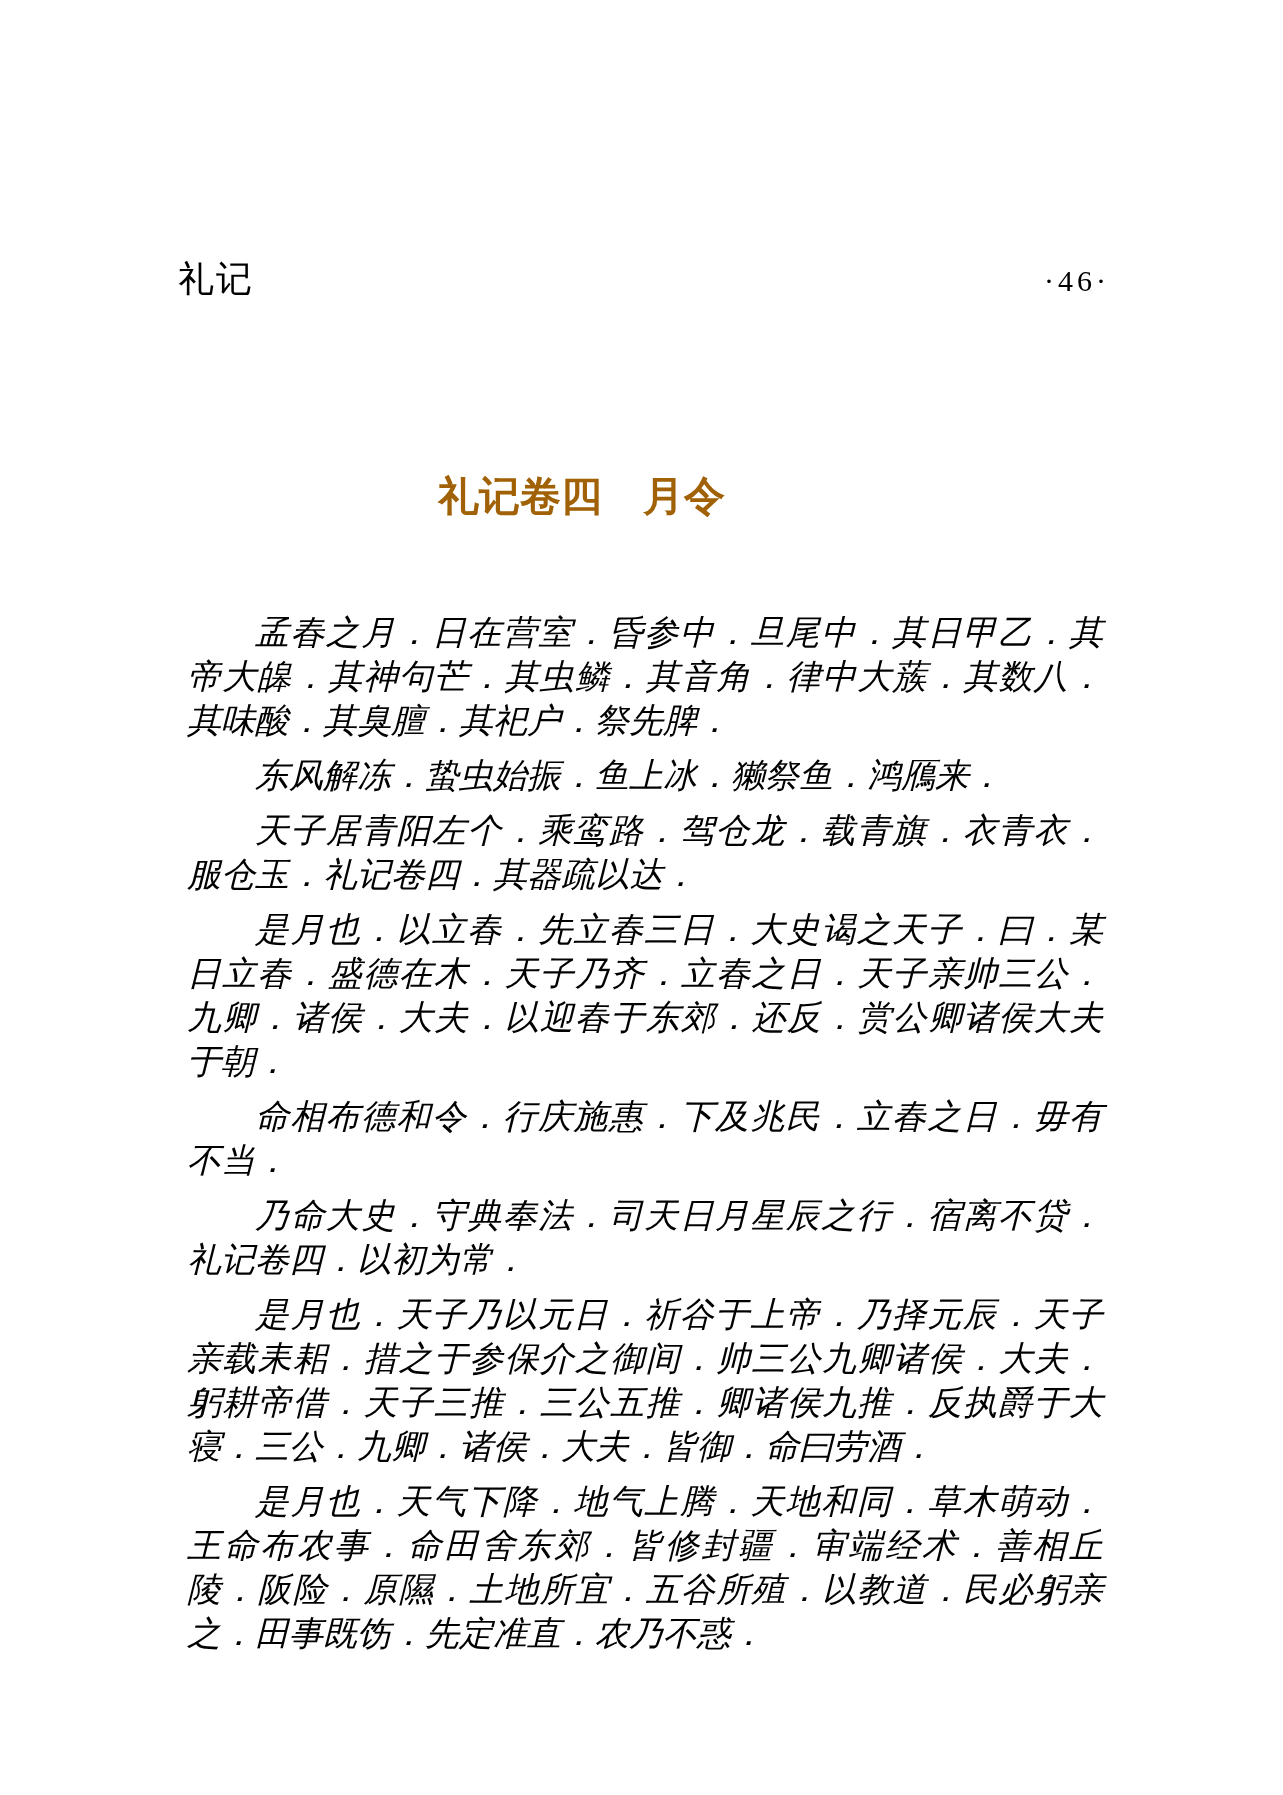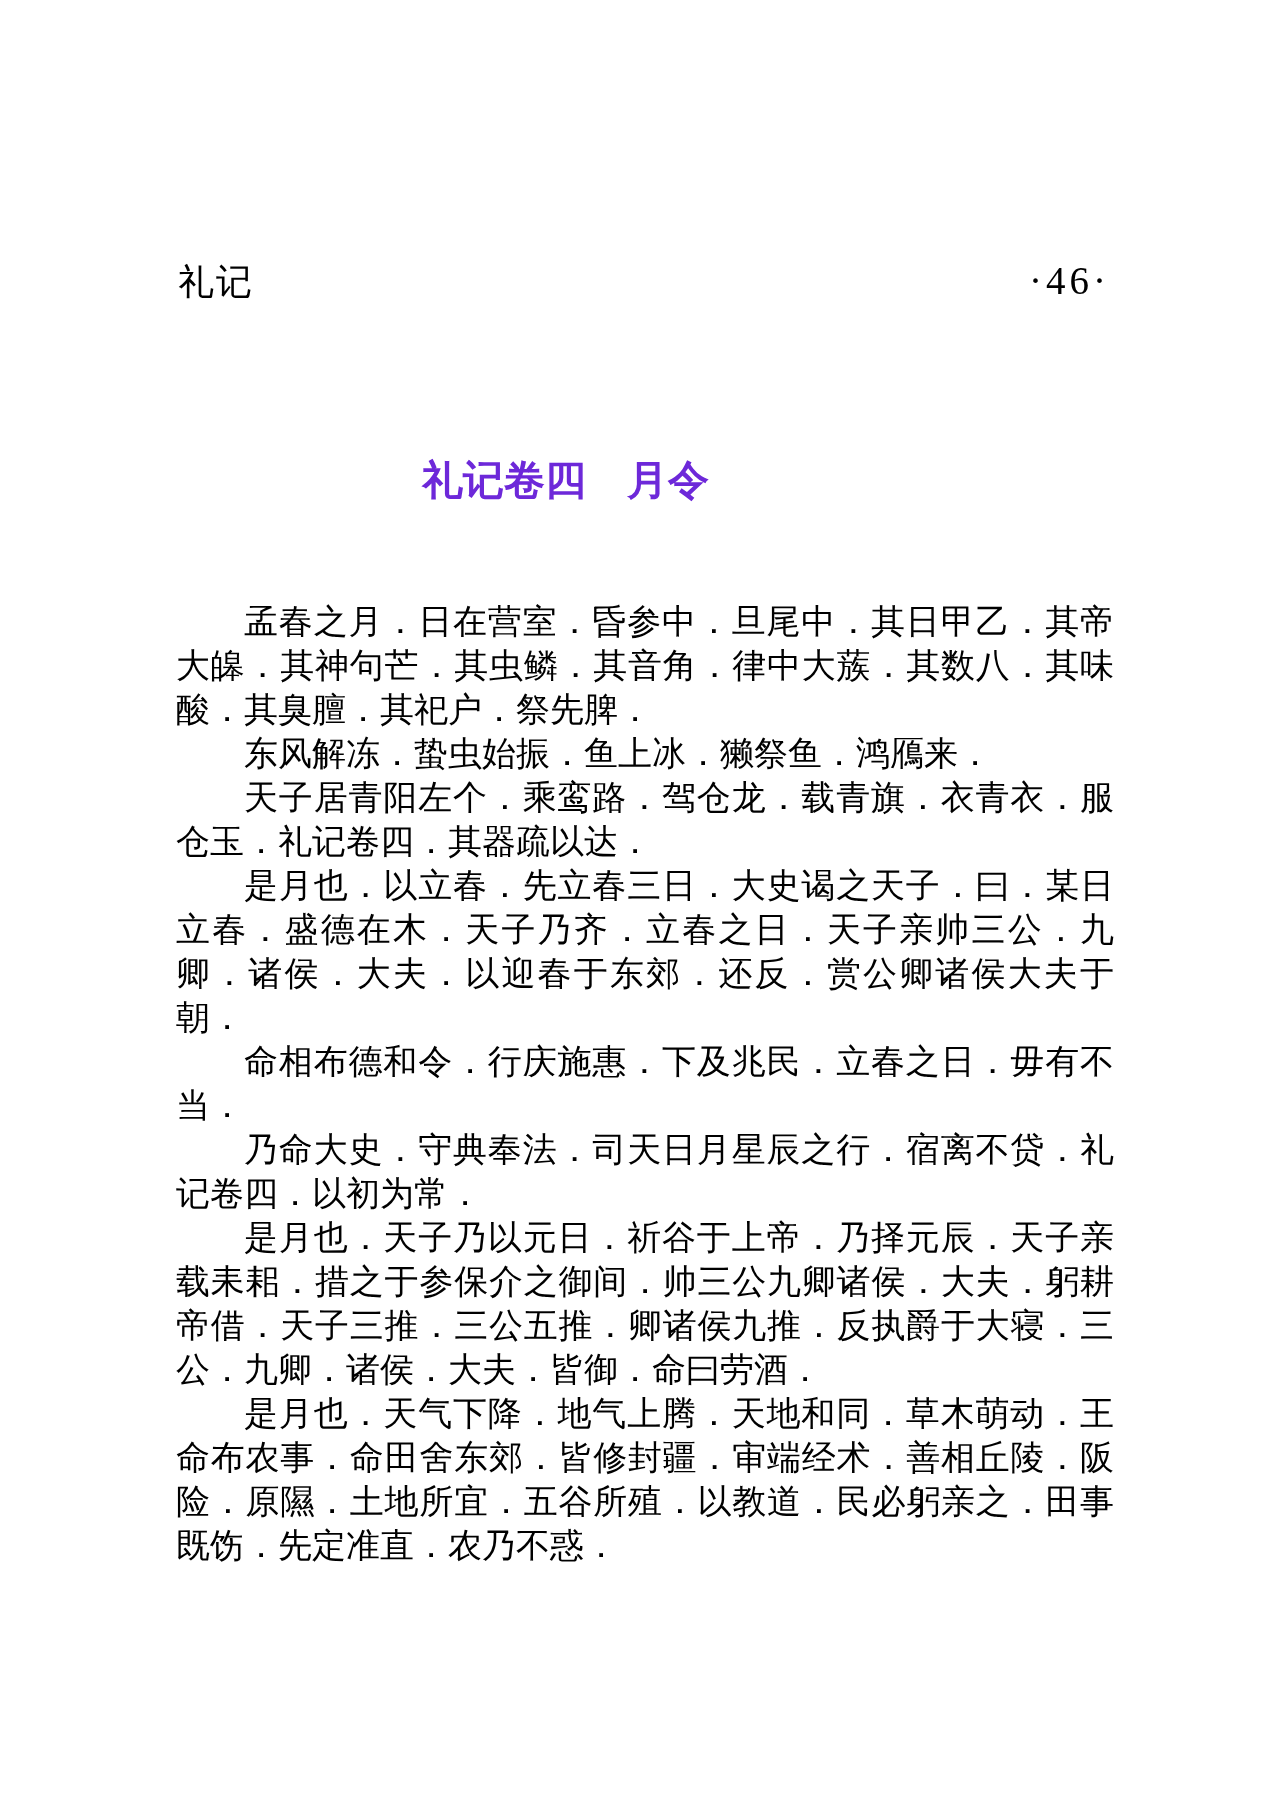--- a/index.html
+++ b/index.html
@@ -24,51 +24,52 @@
     display: flex;
     justify-content: space-between;
     align-items: baseline;
     font-size: 36px;
     line-height: 1.2;
   }
   .book-title {
     letter-spacing: 2px;
   }
   .page-number {
-    font-size: 39px;
+    font-size: 30px;
     letter-spacing: 4px;
   }
   .chapter-title {
     position: absolute;
     top: 456px;
     left: 0;
     width: 100%;
-    margin: 0;
+    margin: 16px;
     text-align: center;
     font-family: "Liberation Sans", "DejaVu Sans", sans-serif;
     font-weight: bold;
     font-size: 41px;
     line-height: 1.2;
-    color: #6d28d9;
+    color: #a16207;
   }
   .body-text {
     position: absolute;
     top: 600px;
     left: 176px;
     width: 938px;
     font-size: 34px;
     line-height: 44px;
     text-align: justify;
     text-justify: inter-ideograph;
   }
   .body-text p {
-    margin: 0;
+    margin: 11px;
     padding: 0;
     text-indent: 2em;
     word-break: break-all;
+    font-style: italic;
   }
 </style>
 </head>
 <body>
 
 <div class="page">
 
   <div class="running-header">
     <span class="book-title">礼记</span>
     <span class="page-number">·46·</span>

